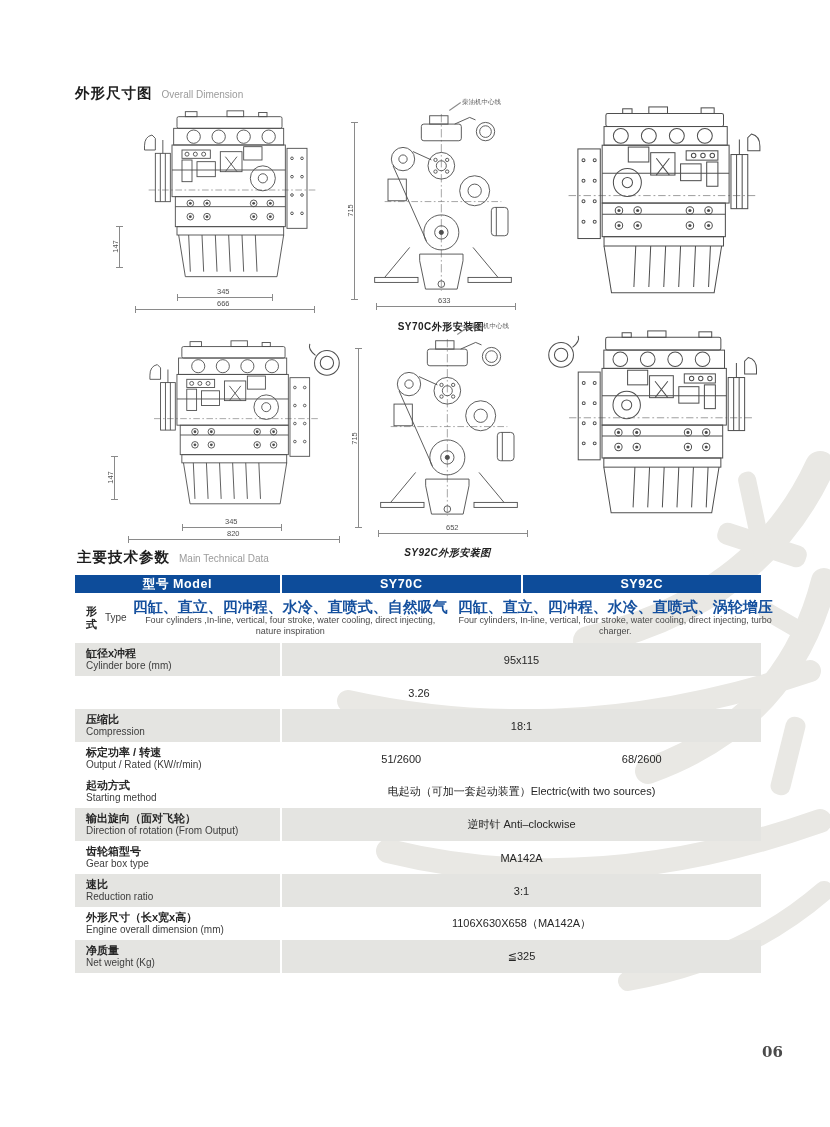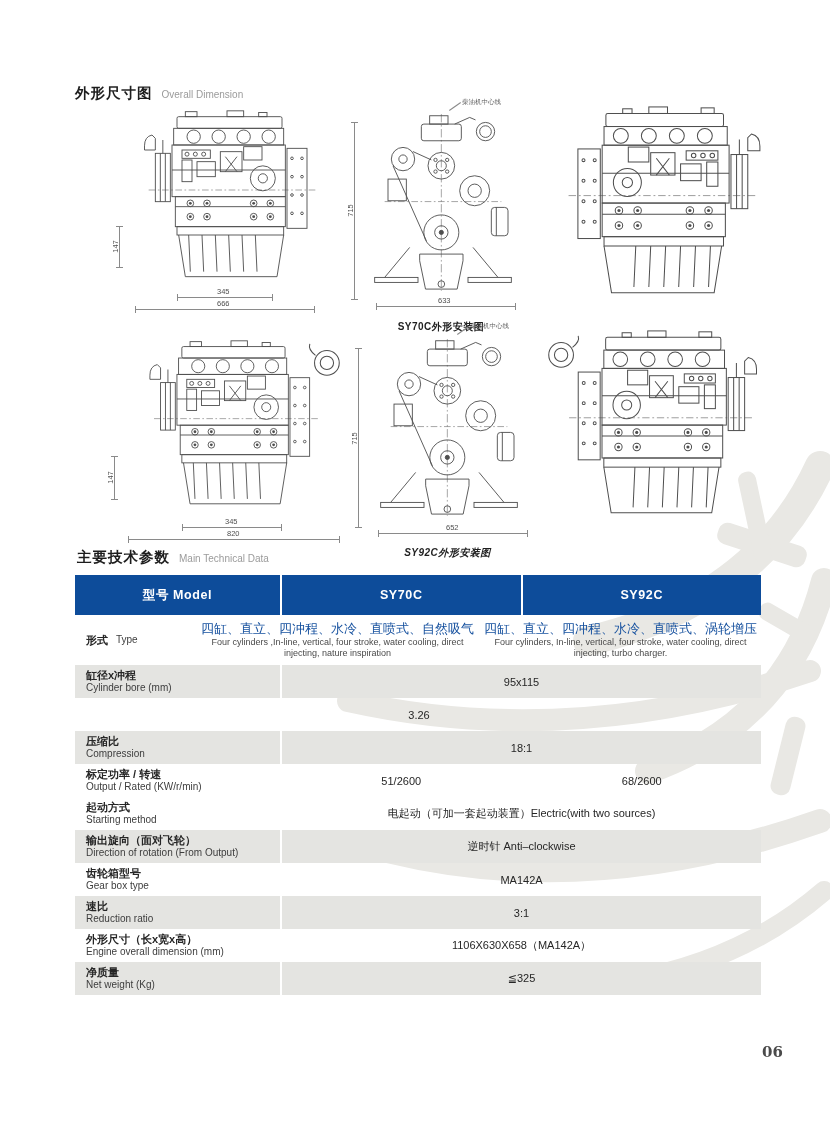--- a/index.html
+++ b/index.html
@@ -24,38 +24,38 @@
   .dimh::before,.dimh::after{content:"";position:absolute;top:-3px;width:1px;height:7px;background:#8a8a8a;}
   .dimh::before{left:0}.dimh::after{right:0}
   .dimlabel{position:absolute;font-size:7.5px;color:#4f4f4f;white-space:nowrap;}
   .dimlabel.v{transform:rotate(-90deg);transform-origin:center center;}
   .cl-label{position:absolute;font-size:6.5px;color:#5c5c5c;white-space:nowrap;}
   .cl-leader{position:absolute;width:14px;height:1px;background:#8a8a8a;transform:rotate(-35deg);}
   .caption{position:absolute;width:100%;text-align:center;font-size:10px;font-weight:700;color:#1f1f1f;letter-spacing:.5px;}
 
   
   .tech-table{position:absolute;left:75px;top:575px;width:686px;z-index:2;}
-  .thead{display:flex;height:40px;background:transparent;}
+  .thead{display:flex;height:18px;background:transparent;}
   .thead .hcell{background:#0d4c9a;color:#fff;font-weight:700;font-size:12.5px;display:flex;align-items:center;justify-content:center;letter-spacing:.6px;}
   .thead .h-model{width:205px;}
   .thead .h-col{flex:1;margin-left:2px;}
   .trow{display:flex;}
   .trow{height:33px;}
   .trow.type-row{height:50px;}
   .lcell{width:205px;display:flex;flex-direction:column;justify-content:center;padding-left:11px;box-sizing:border-box;}
   .lzh{font-size:11px;font-weight:600;color:#262626;line-height:13px;}
   .len{font-size:10px;color:#3d3d3d;line-height:12px;}
   .lrow-inline{display:flex;align-items:center;gap:8px;}
   .vals{flex:1;display:flex;margin-left:2px;}
   .vspan{flex:1;display:flex;align-items:center;justify-content:center;font-size:11px;color:#262626;}
   .vcell{flex:1;display:flex;align-items:center;justify-content:center;font-size:11px;color:#262626;text-align:center;}
   .vcell.second{margin-left:2px;}
   .shade .lcell,.shade .vspan,.shade .vcell{background:#e4e4e1;}
   .type-row .vcell{flex-direction:column;justify-content:center;padding:2px 4px;box-sizing:border-box;}
-  .type-zh{font-size:13px;font-weight:400;color:#15509e;line-height:14px;white-space:nowrap;}
+  .type-zh{font-size:15px;font-weight:700;color:#15509e;line-height:14px;white-space:nowrap;}
   .type-en{font-size:9px;color:#4a4a4a;line-height:11px;text-align:center;margin-top:1px;}
 
   
   .page-num{position:absolute;left:762px;top:1043px;font-family:"DejaVu Serif","Liberation Serif",serif;font-size:15px;font-weight:700;color:#4a4a4a;}
 </style>
 </head>
 <body>
 
 <div class="page">
 

